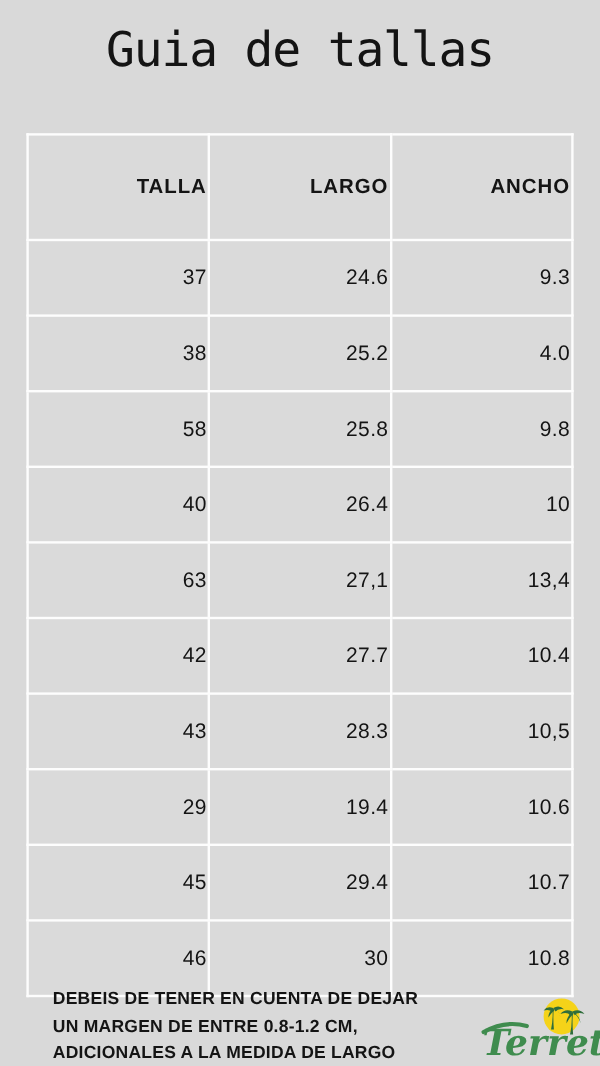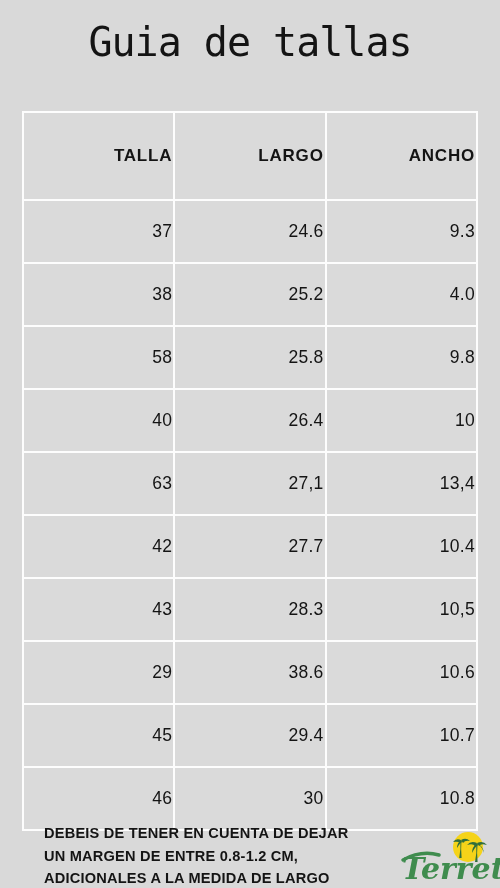--- a/index.html
+++ b/index.html
@@ -151,21 +151,21 @@
         <td>27.7</td>
         <td>10.4</td>
       </tr>
       <tr>
         <td>43</td>
         <td>28.3</td>
         <td>10,5</td>
       </tr>
       <tr>
         <td>29</td>
-        <td>38.6</td>
+        <td>19.4</td>
         <td>10.6</td>
       </tr>
       <tr>
         <td>45</td>
         <td>29.4</td>
         <td>10.7</td>
       </tr>
       <tr>
         <td>46</td>
         <td>30</td>

